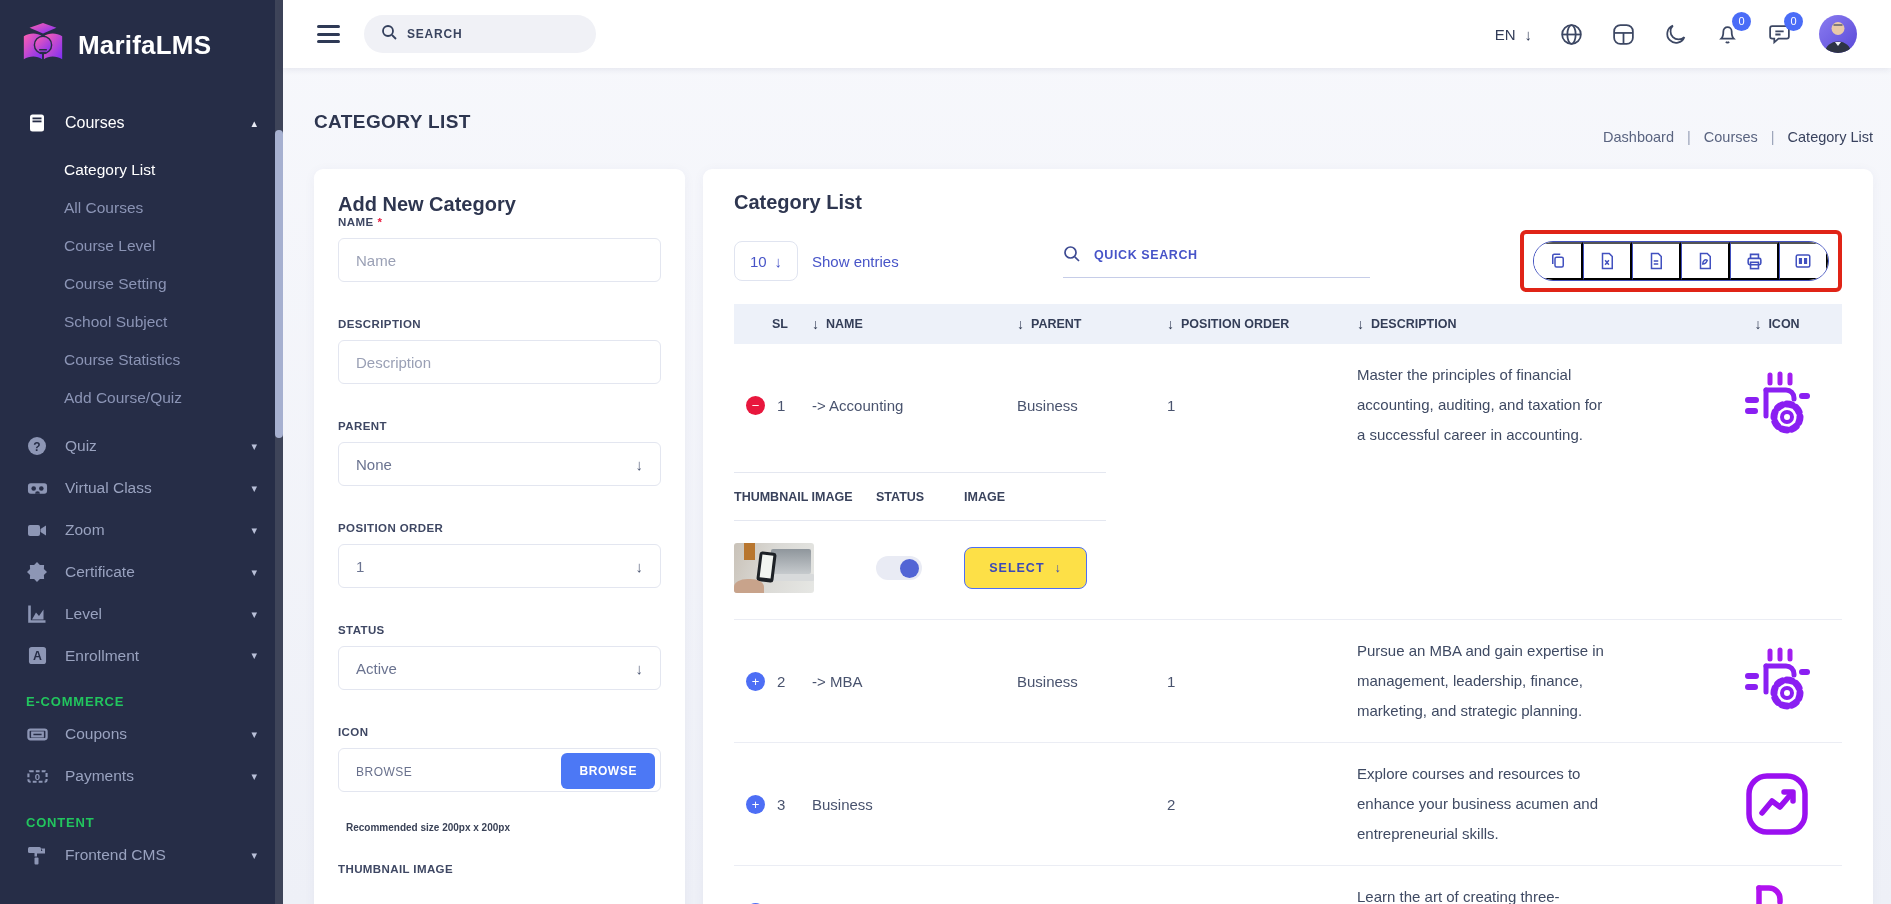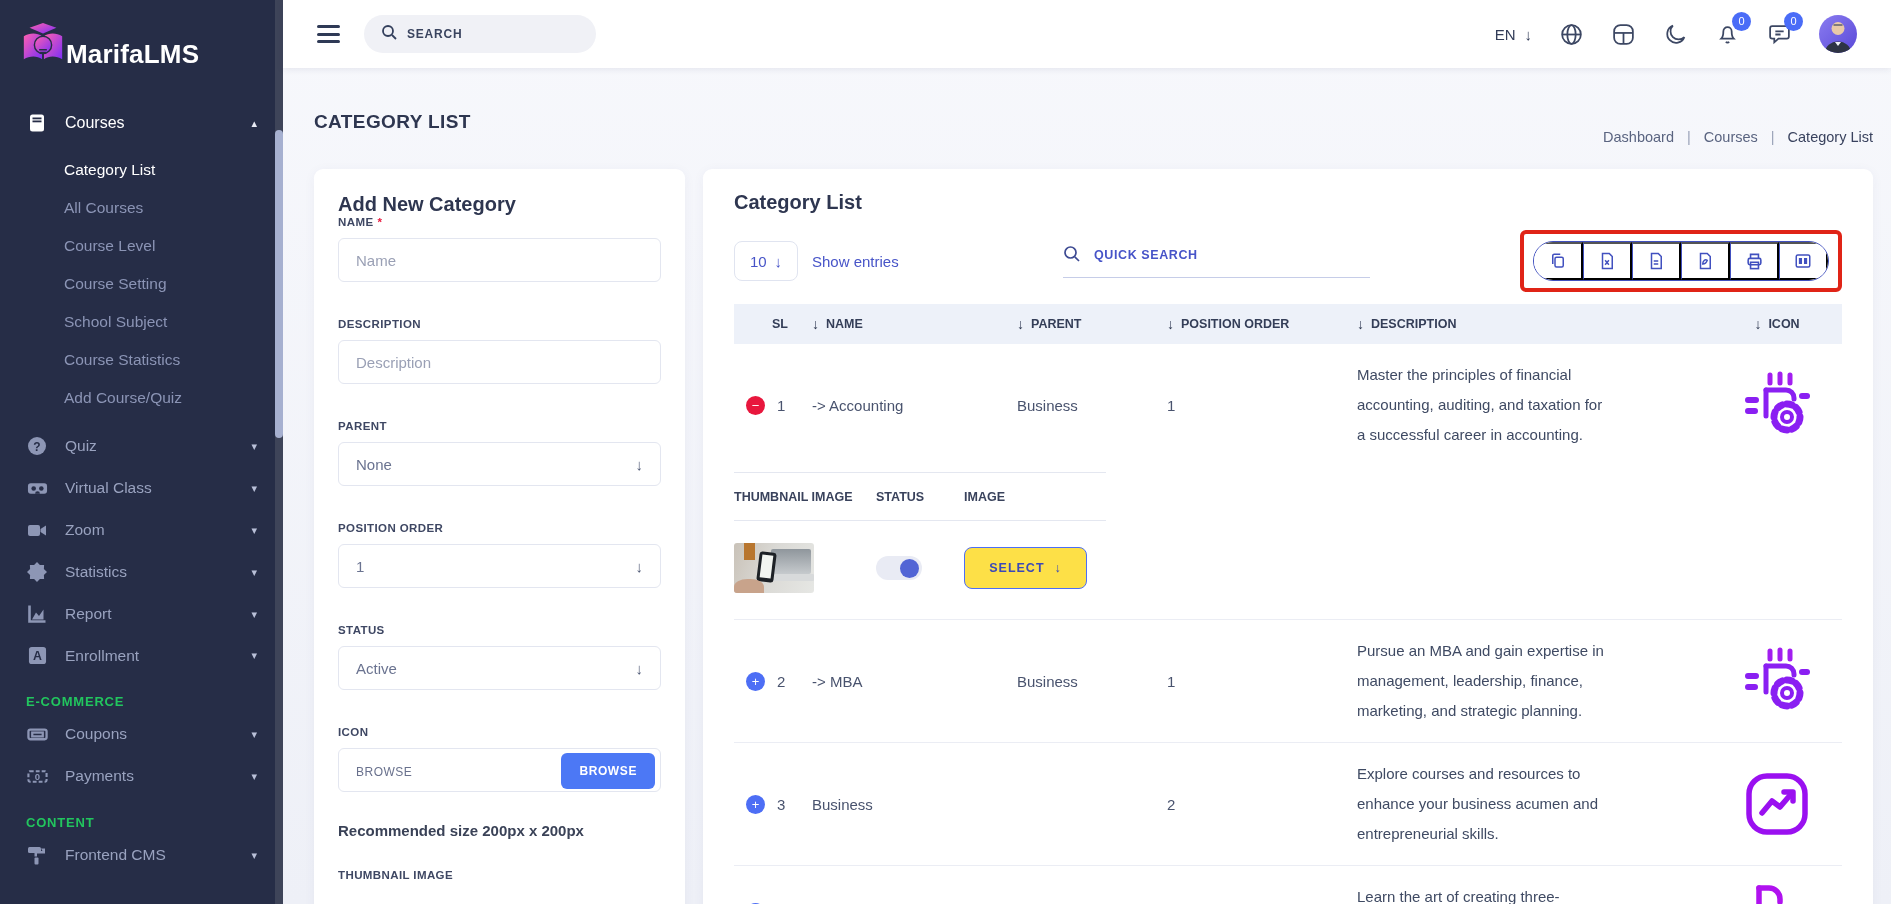--- a/index.html
+++ b/index.html
@@ -4,21 +4,21 @@
 <style>
   * { margin:0; padding:0; box-sizing:border-box; }
   html,body { width:1891px; height:904px; overflow:hidden; }
   body { font-family:"Liberation Sans", sans-serif; background:#eef0f7; }
   .app { display:flex; height:100%; }
 
   
   .sidebar { width:283px; flex-shrink:0; background:#262d47; position:relative; color:#99a2bf; }
   .sb-track { position:absolute; right:0; top:0; width:8px; height:100%; background:#3e4459; }
   .sb-thumb { position:absolute; right:0; top:130px; width:8px; height:308px; background:#a6b0d0; border-radius:4px; }
-  .logo-row { display:flex; align-items:flex-end; padding:20px 0 18px 20px; }
+  .logo-row { display:flex; align-items:center; gap:12px; padding:20px 0 18px 20px; }
   .logo-text { color:#fff; font-size:26px; font-weight:bold; letter-spacing:.2px; }
   .nav { margin-top:12px; }
   .nav-parent { display:flex; align-items:center; gap:17px; padding:13px 26px; color:#fff; cursor:pointer; }
   .nav-parent .ic { width:22px; display:flex; justify-content:center; }
   .caret { margin-left:auto; font-size:11px; color:#b9c0d8; }
   .nav-children { padding:5px 0 8px 64px; }
   .nav-child { padding:10px 0; font-size:15.5px; color:#8b94b5; cursor:pointer; }
   .nav-child.active { color:#ffffff; }
   .nav-item { display:flex; align-items:center; gap:17px; padding:11px 26px; font-size:15.5px; color:#99a2bf; cursor:pointer; }
   .nav-item .ic { width:22px; display:flex; justify-content:center; }
@@ -57,21 +57,21 @@
   .req { color:#e8173d; }
   .fgroup { margin-bottom:36px; }
   .fbox { height:44px; border:1px solid #e3e6f0; border-radius:6px; display:flex; align-items:center; padding:0 17px; font-size:15px; color:#49536e; background:#fff; }
   .fbox input { border:none; outline:none; width:100%; font-family:inherit; font-size:15px; color:#49536e; background:transparent; }
   .fbox input::placeholder { color:#9aa0b5; }
   .fselect { cursor:pointer; color:#6a7390; }
   .fselect .arrow { margin-left:auto; color:#525c78; font-size:15px; }
   .icon-row { position:relative; }
   .icon-row input::placeholder { font-size:12px; letter-spacing:.5px; color:#69718d; }
   .browse-btn { position:absolute; right:5px; top:4px; height:36px; padding:0 18px; background:#4c78f5; color:#fff; border:none; border-radius:6px; font-family:inherit; font-size:12px; font-weight:bold; letter-spacing:.6px; display:flex; align-items:center; cursor:pointer; }
-  .form-note { font-size:15px; font-weight:bold; color:#3a4257; margin:-6px 0 30px; }
+  .form-note { font-size:10px; font-weight:bold; color:#3a4257; margin:-6px 8px 30px; }
 
   
   .table-card { flex:1; padding:22px 31px; height:840px; }
   .tc-title { font-size:20px; font-weight:600; color:#2e3650; margin-bottom:16px; }
   .tc-controls { display:flex; align-items:center; margin-bottom:10px; }
   .page-size { width:64px; height:40px; border:1px solid #e0e4f0; border-radius:8px; display:flex; align-items:center; justify-content:center; gap:8px; color:#4754c8; font-size:15px; cursor:pointer; }
   .show-entries { margin-left:14px; color:#4754c8; font-size:15px; cursor:pointer; }
   .qsearch { margin-left:auto; width:307px; display:flex; align-items:center; gap:14px; border-bottom:1px solid #c6cde8; padding-bottom:11px; color:#3d4a92; }
   .qsearch input { border:none; outline:none; background:transparent; font-family:inherit; font-size:12.5px; font-weight:bold; letter-spacing:.6px; color:#4754c8; width:240px; }
   .qsearch input::placeholder { color:#4754c8; }
@@ -190,31 +190,31 @@
         </span>
         <span>Zoom</span>
         <span class="caret">▾</span>
       </div>
       <div class="nav-item">
         <span class="ic">
           <svg width="20" height="20" viewBox="0 0 20 20" fill="#8d96b5">
               <polygon points="10,0 12.9,3.1 17.1,2.9 16.9,7.1 20,10 16.9,12.9 17.1,17.1 12.9,16.9 10,20 7.1,16.9 2.9,17.1 3.1,12.9 0,10 3.1,7.1 2.9,2.9 7.1,3.1"></polygon>
             </svg>
         </span>
-        <span>Statistics</span>
+        <span>Certificate</span>
         <span class="caret">▾</span>
       </div>
       <div class="nav-item">
         <span class="ic">
           <svg width="20" height="20" viewBox="0 0 20 20">
               <path d="M2.5 1.5 v16 h16" stroke="#8d96b5" stroke-width="2.6" fill="none"></path>
               <polygon points="5,15.5 9,8.5 12,12 16.5,5.5 16.5,15.5" fill="#8d96b5"></polygon>
             </svg>
         </span>
-        <span>Report</span>
+        <span>Level</span>
         <span class="caret">▾</span>
       </div>
       <div class="nav-item">
         <span class="ic">
           <svg width="19" height="19" viewBox="0 0 20 20">
               <rect x="1" y="1" width="18" height="18" rx="3" fill="#8d96b5"></rect>
               <text x="10" y="15" text-anchor="middle" font-size="13" font-weight="bold" fill="#262d47" font-family="Liberation Sans, sans-serif">A</text>
             </svg>
         </span>
         <span>Enrollment</span>

